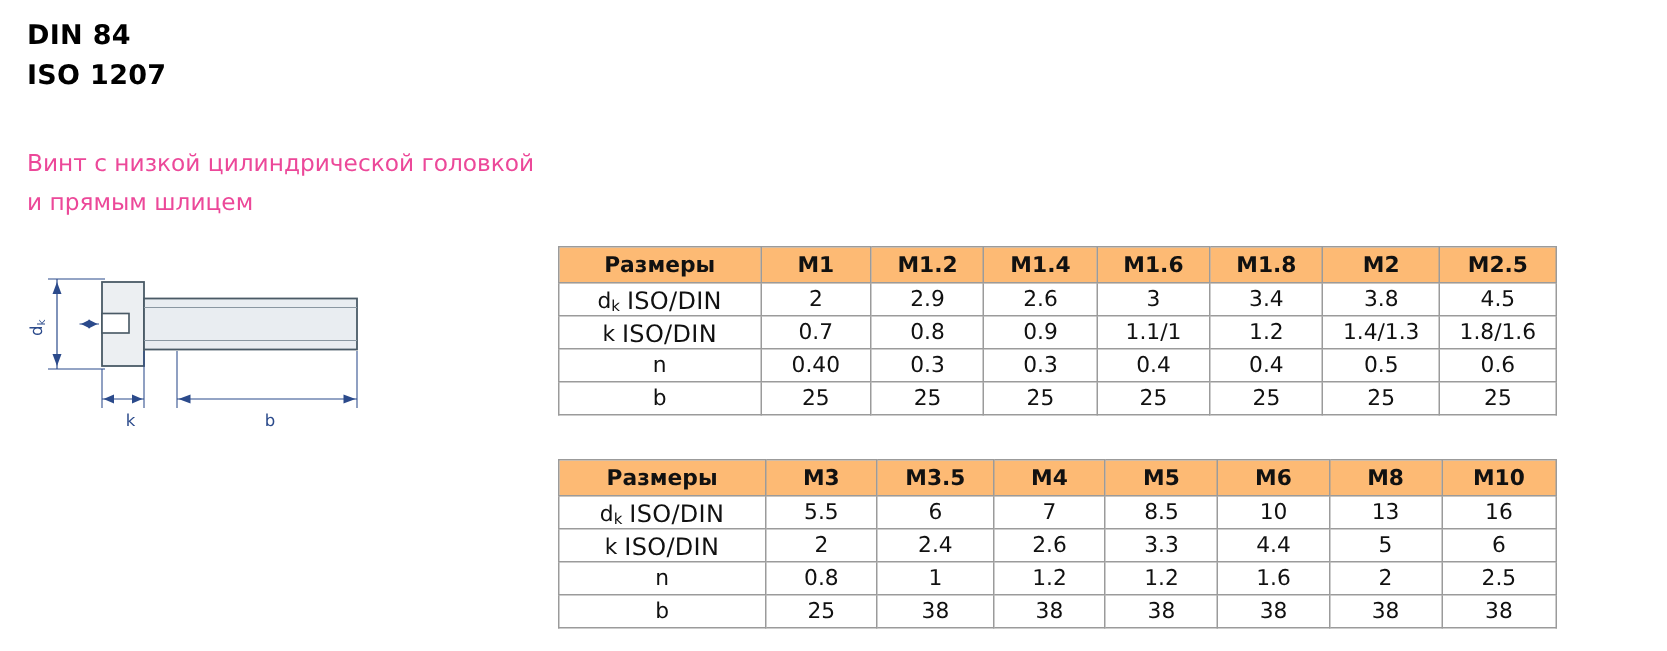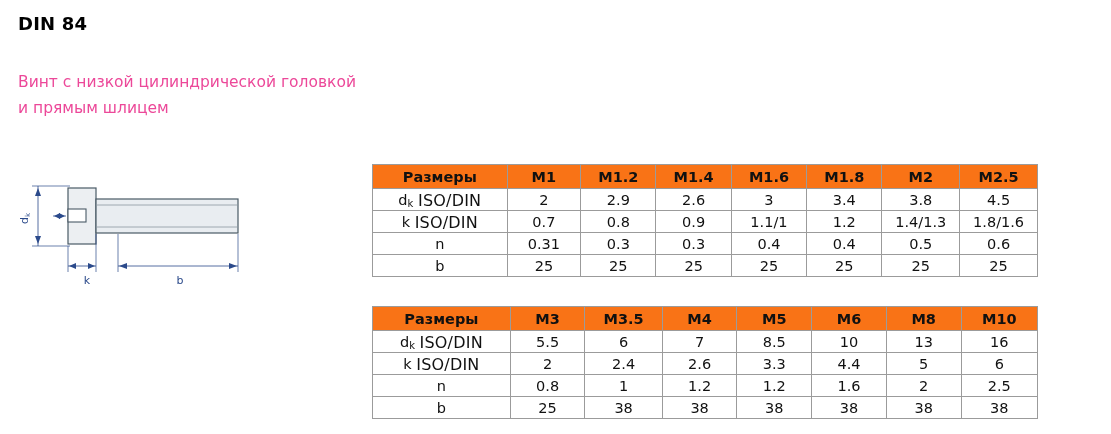--- a/index.html
+++ b/index.html
@@ -67,21 +67,21 @@
   table.spec td {
     border: 1px solid #9b9b9b;
     text-align: center;
     height: 21px;
     padding: 0 2px;
     font-weight: normal;
     color: #111;
     background: #ffffff;
   }
   table.spec thead th {
-    background: #f97316;
+    background: #fdba74;
     font-weight: bold;
     height: 23px;
   }
   table.spec tbody td:first-child,
   table.spec thead th:first-child {
     width: 143px;
   }
   table.spec col.datacol { width: 84px; }
   .sub {
     font-size: 10px;
@@ -100,20 +100,21 @@
   }
 </style>
 </head>
 <body>
 
 <div class="page">
 
   <div class="left-col">
     <div class="std-title">
       <div>DIN 84</div>
+      <div>ISO 1207</div>
     </div>
     <div class="desc">
       <div>Винт с низкой цилиндрической головкой</div>
       <div>и прямым шлицем</div>
     </div>
   </div>
 
   <div class="drawing-wrap">
     <svg width="340" height="125" viewBox="0 0 340 125" xmlns="http://www.w3.org/2000/svg">
 
@@ -194,21 +195,21 @@
           <td>0.7</td>
           <td>0.8</td>
           <td>0.9</td>
           <td>1.1/1</td>
           <td>1.2</td>
           <td>1.4/1.3</td>
           <td>1.8/1.6</td>
         </tr>
         <tr>
           <td class="rowlabel">n</td>
-          <td>0.31</td>
+          <td>0.40</td>
           <td>0.3</td>
           <td>0.3</td>
           <td>0.4</td>
           <td>0.4</td>
           <td>0.5</td>
           <td>0.6</td>
         </tr>
         <tr>
           <td class="rowlabel">b</td>
           <td>25</td>

